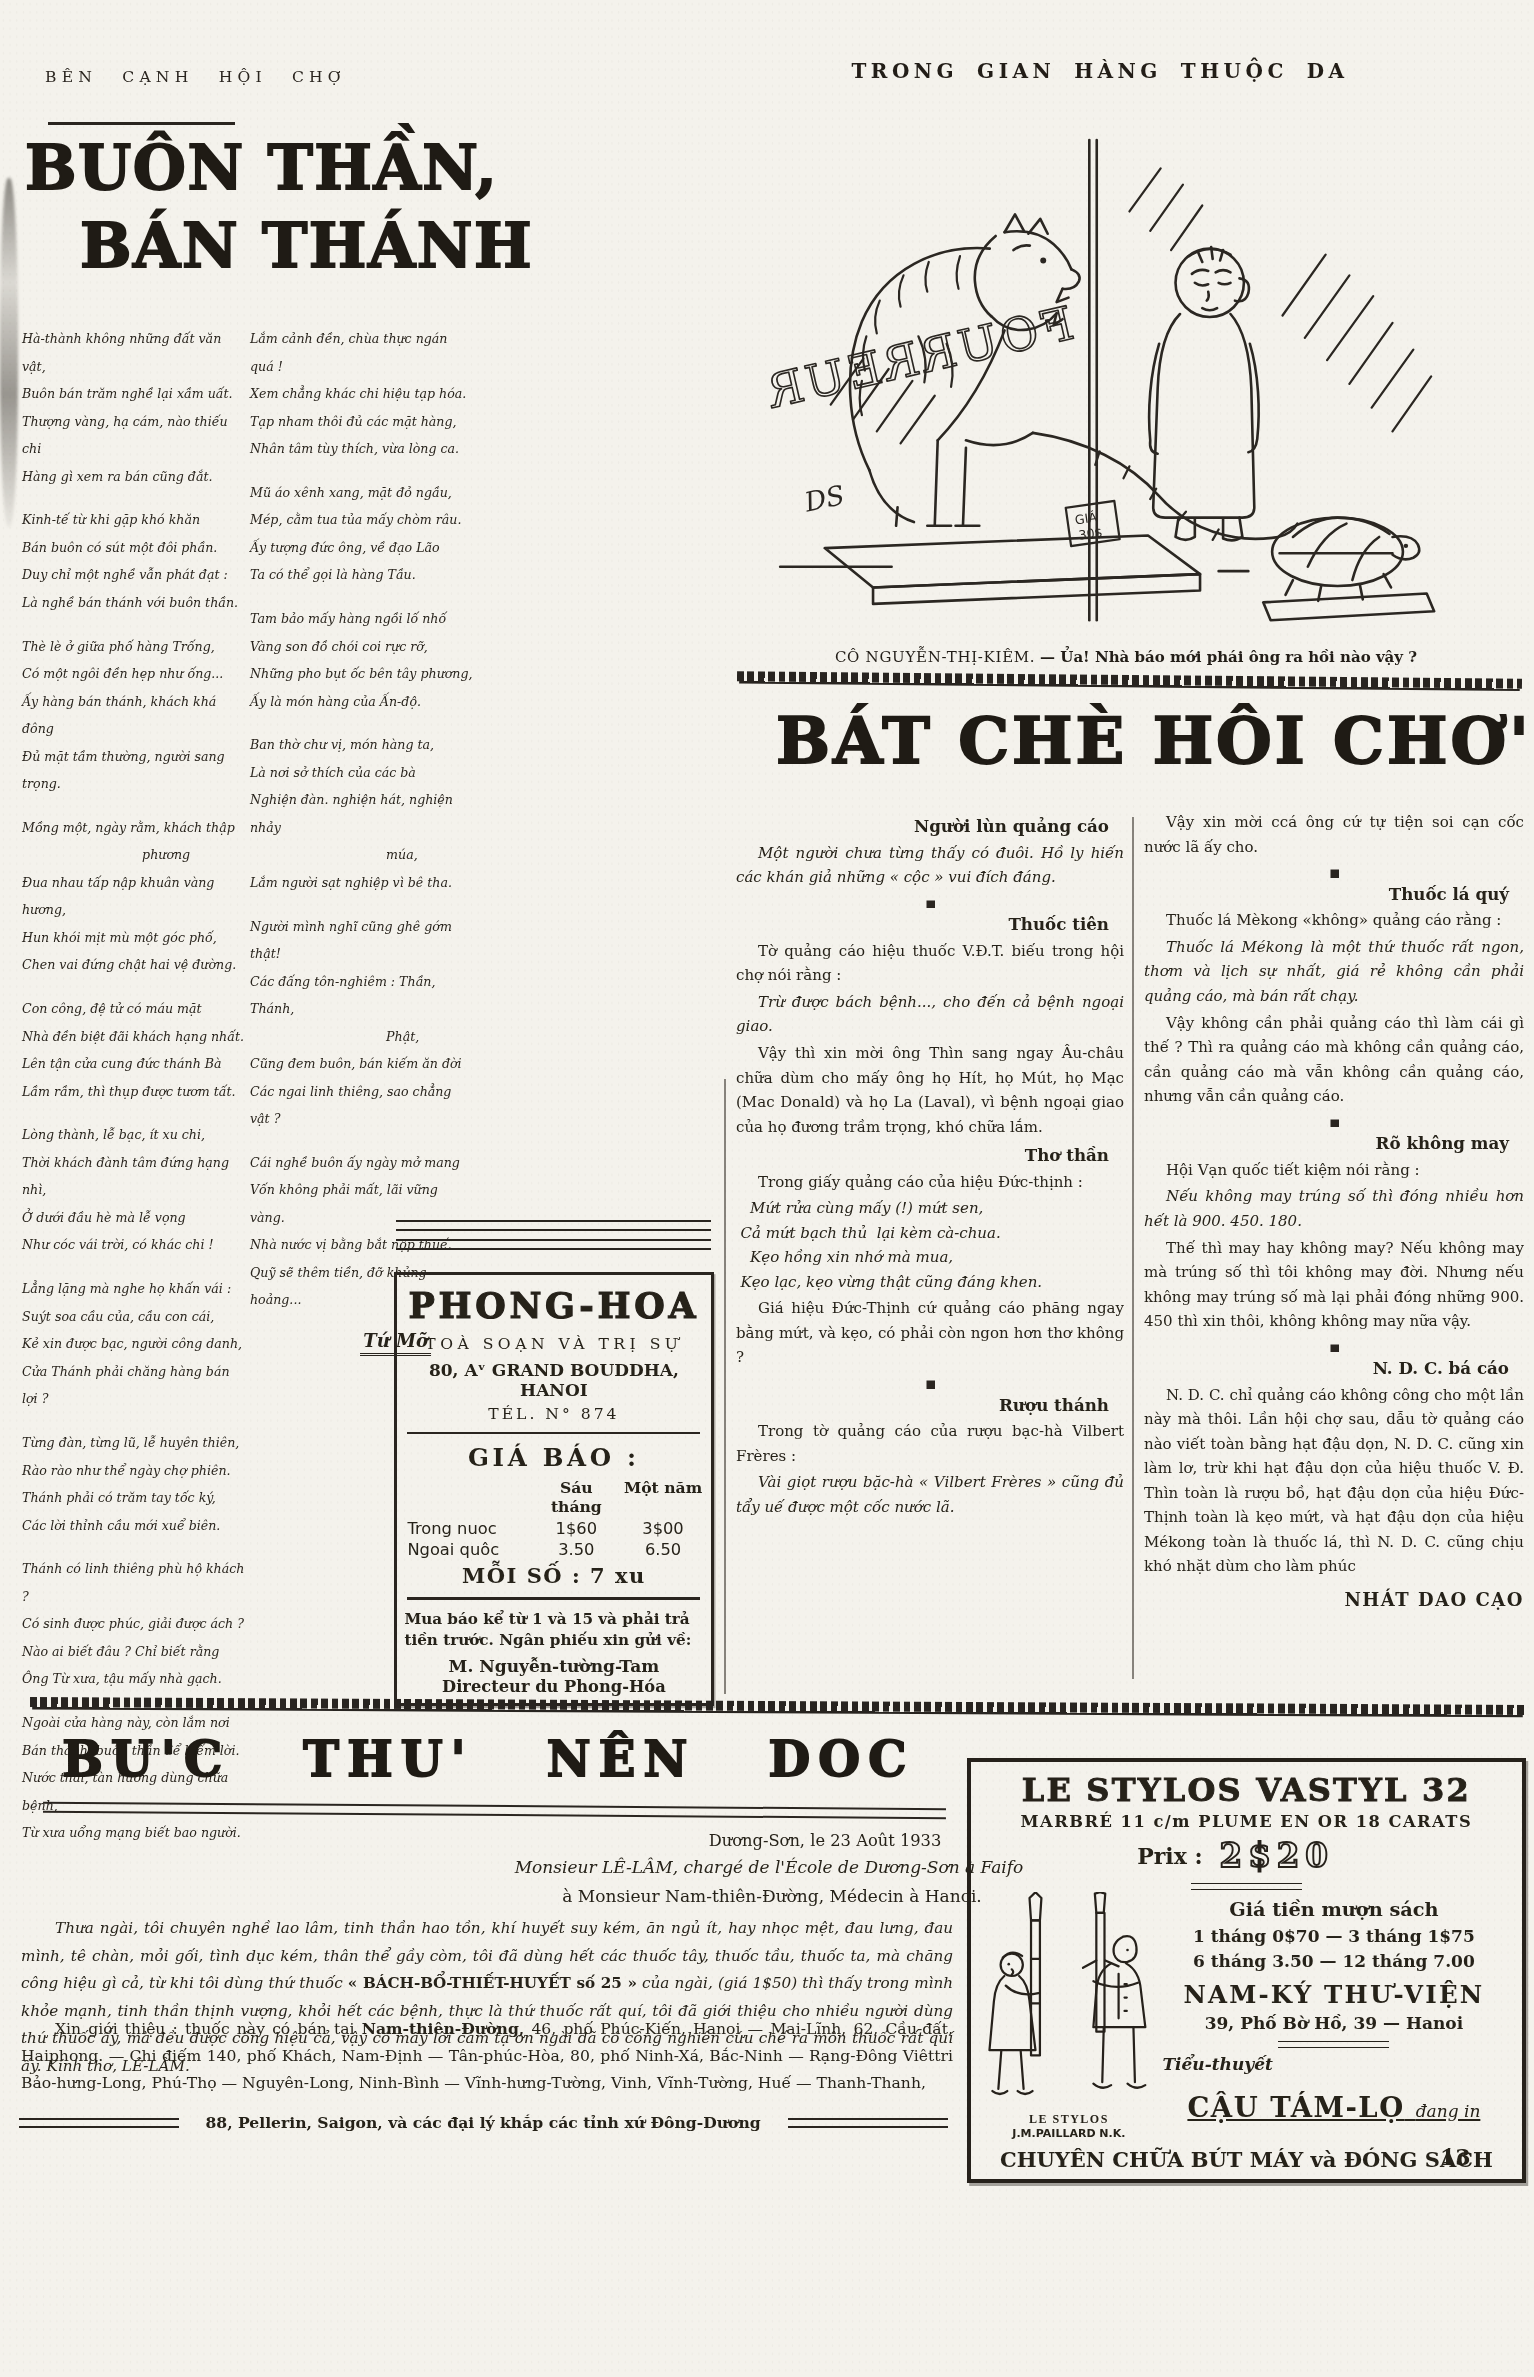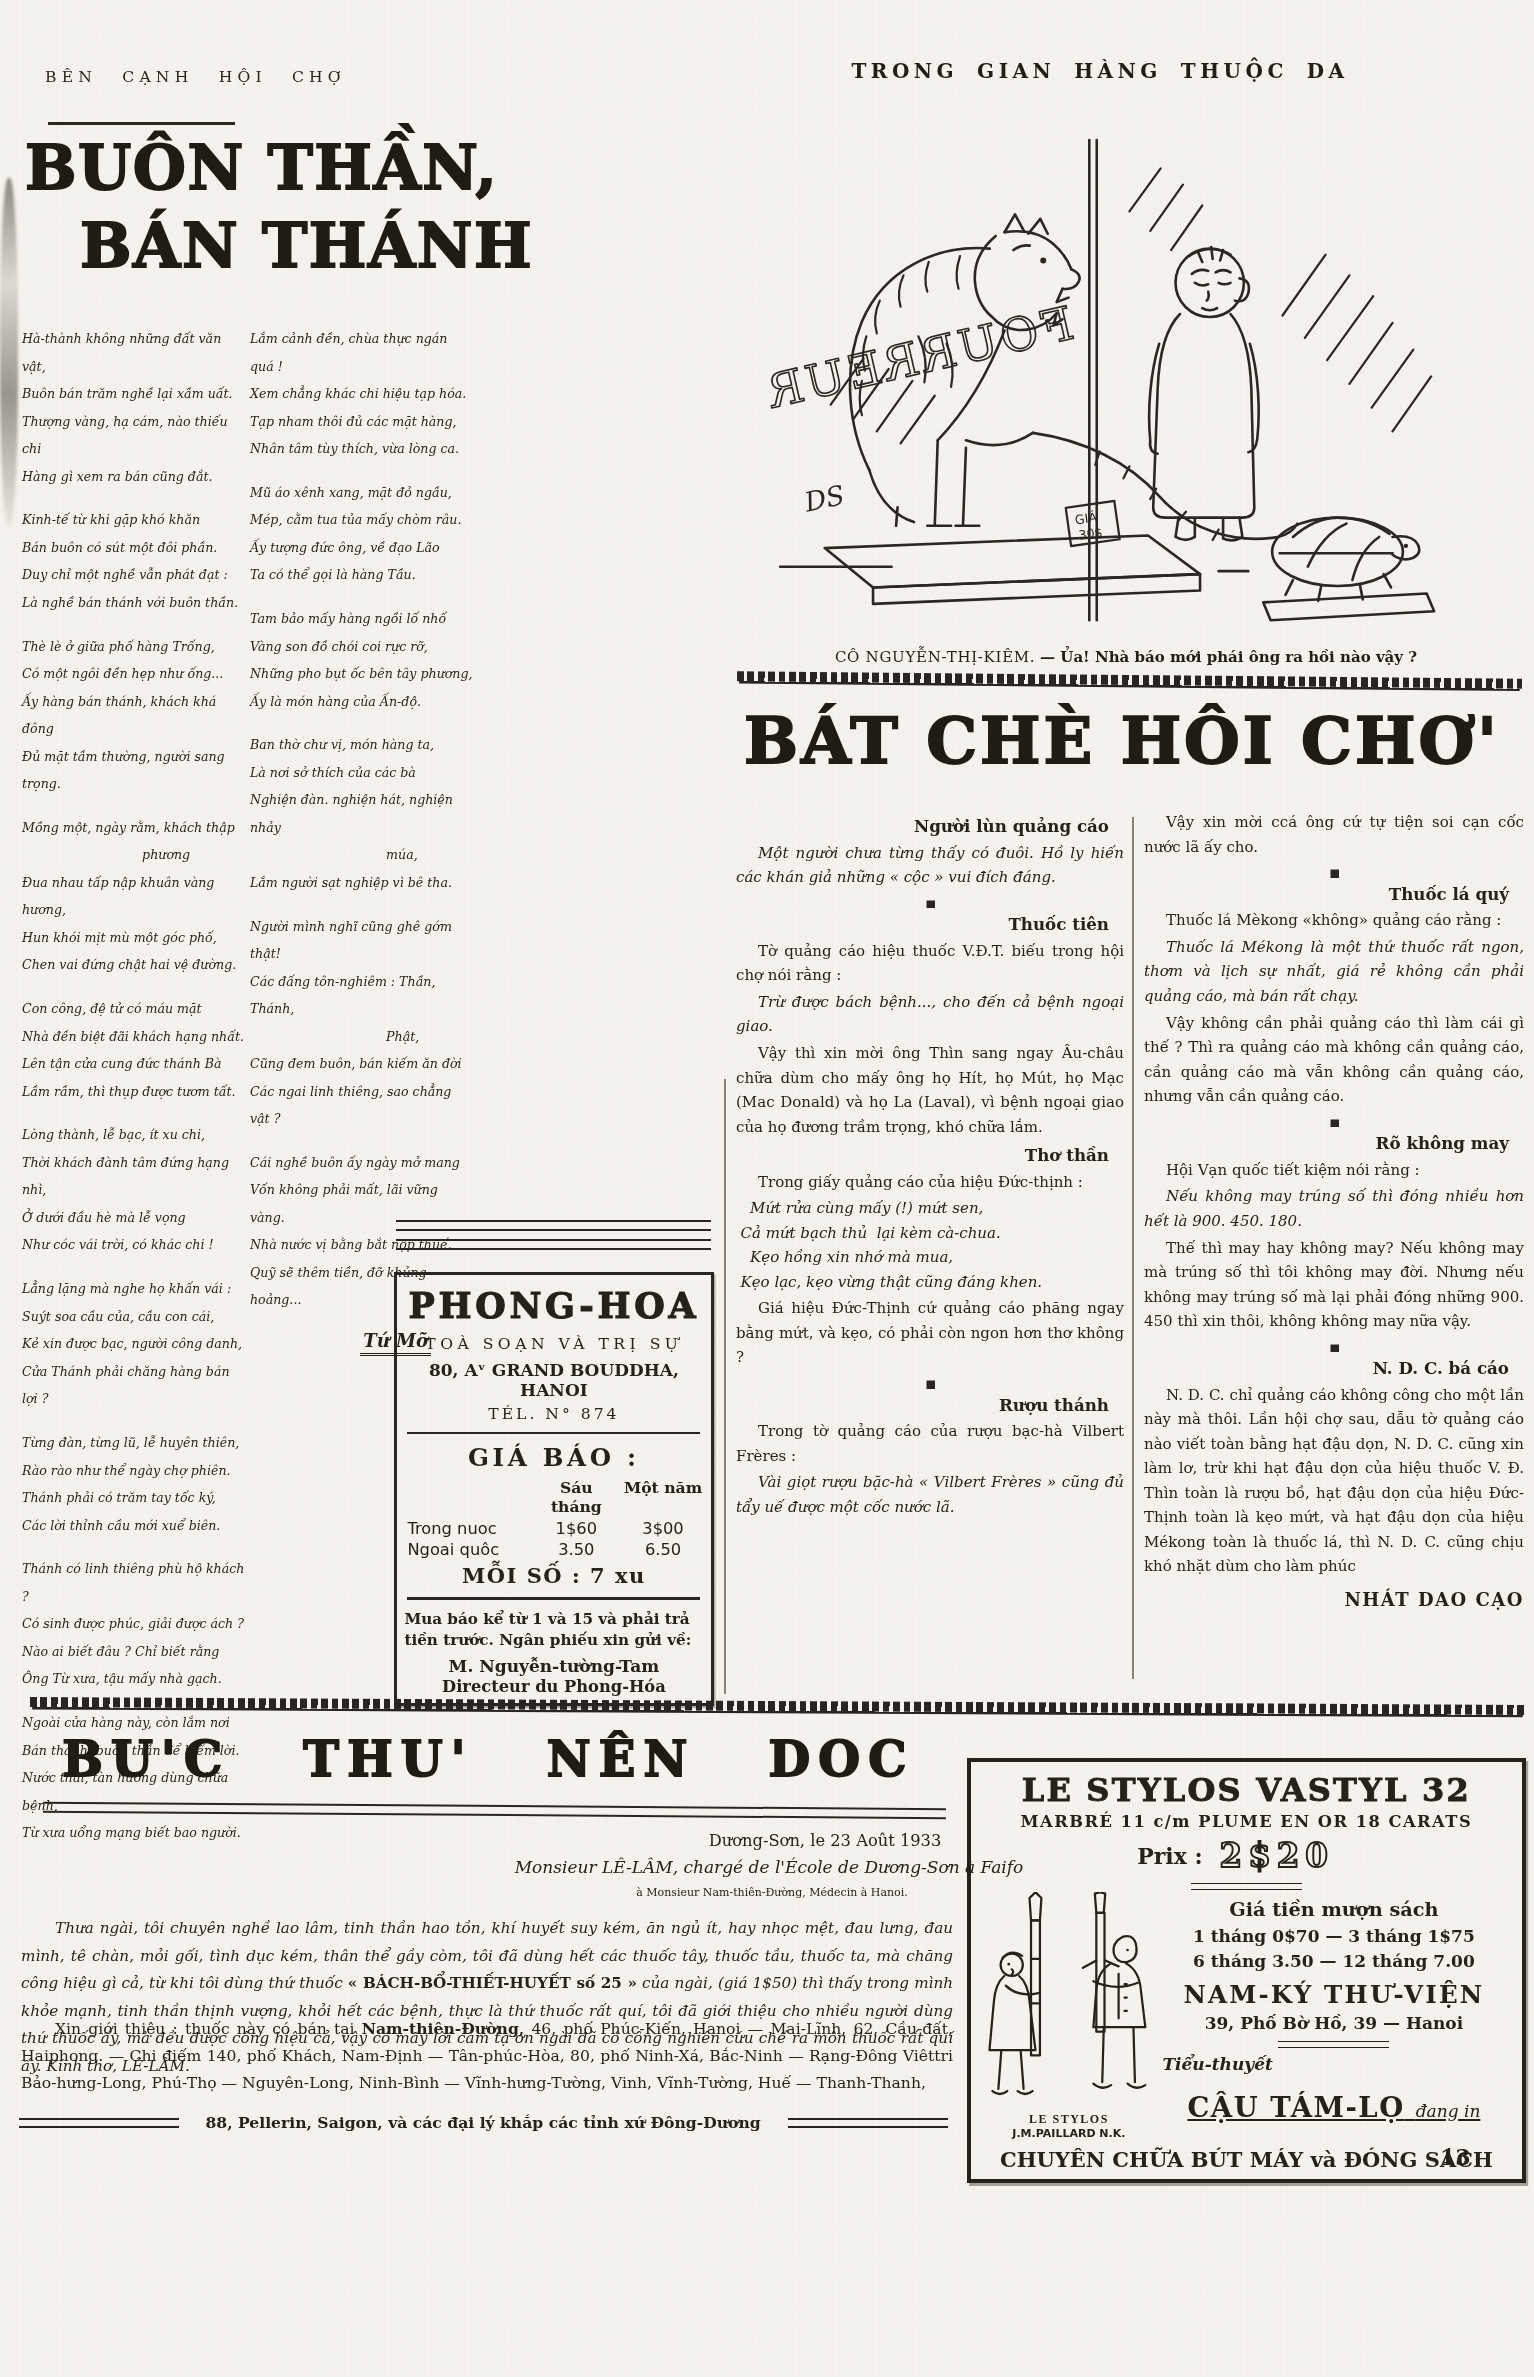--- a/index.html
+++ b/index.html
@@ -253,21 +253,21 @@
       <path d="M50,640 h150 M640,646 h40"></path>
     </g>
   </svg>
 
   <div class="abs caption c" style="left:736px;top:648px;width:780px;">
     <span class="spk">CÔ NGUYỄN-THỊ-KIÊM.</span>
     <b>— Ủa! Nhà báo mới phái ông ra hồi nào vậy ?</b>
   </div>
   <div class="abs chain" style="left:737px;top:675px;width:785px;transform:rotate(0.55deg);"></div>
 
-  <div class="abs headline batche" style="left:744px;top:703px;">BÁT CHÈ HÔI CHƠ'</div>
+  <div class="abs headline batche" style="left:776px;top:703px;">BÁT CHÈ HÔI CHƠ'</div>
 
   <div class="abs article" style="left:736px;top:810px;width:388px;">
     <div class="sec-head">Người lùn quảng cáo</div>
     <p class="italic">Một người chưa từng thấy có đuôi. Hồ ly hiến các khán giả những « cộc » vui đích đáng.</p>
     <div class="sqr"></div>
     <div class="sec-head">Thuốc tiên</div>
     <p>Tờ quảng cáo hiệu thuốc V.Đ.T. biếu trong hội chợ nói rằng :</p>
     <p class="italic">Trừ được bách bệnh..., cho đến cả bệnh ngoại giao.</p>
     <p>Vậy thì xin mời ông Thìn sang ngay Âu-châu chữa dùm cho mấy ông họ Hít, họ Mút, họ Mạc (Mac Donald) và họ La (Laval), vì bệnh ngoại giao của họ đương trầm trọng, khó chữa lắm.</p>
     <div class="sec-head">Thơ thần</div>
@@ -338,21 +338,21 @@
     <div class="ph-dirt">Directeur du Phong-Hóa</div>
   </div>
 
   <div class="abs chain" style="left:30px;top:1701px;width:1495px;transform:rotate(0.3deg);"></div>
 
   <div class="abs headline letter-title c" style="left:37px;top:1731px;width:903px;">BU'C THU' NÊN DOC</div>
   <div class="abs dbl" style="left:43px;top:1805px;width:903px;transform:rotate(0.4deg);"></div>
 
   <div class="abs lh c" style="left:669px;top:1831px;width:312px;">Dương-Sơn, le 23 Août 1933</div>
   <div class="abs lh c" style="left:416px;top:1857px;width:706px;font-style:italic;font-size:17px;">Monsieur LÊ-LÂM, chargé de l'École de Dương-Sơn à Faifo</div>
-  <div class="abs lh c" style="left:475px;top:1886px;width:594px;font-size:11px;text-align:center;">à Monsieur Nam-thiên-Đường, Médecin à Hanoi.</div>
+  <div class="abs lh c" style="left:475px;top:1886px;width:594px;font-size:17px;text-align:center;">à Monsieur Nam-thiên-Đường, Médecin à Hanoi.</div>
 
   <div class="abs letter-body" style="left:21px;top:1915px;width:932px;">
     <span>Thưa ngài, tôi chuyên nghề lao lâm, tinh thần hao tồn, khí huyết suy kém, ăn ngủ ít, hay nhọc mệt, đau lưng, đau mình, tê chàn, mỏi gối, tình dục kém, thân thể gầy còm, tôi đã dùng hết các thuốc tây, thuốc tầu, thuốc ta, mà chăng công hiệu gì cả, từ khi tôi dùng thứ thuốc </span><b style="font-style:normal;">« BÁCH-BỔ-THIẾT-HUYẾT số 25 »</b><span> của ngài, (giá 1$50) thì thấy trong mình khỏe mạnh, tinh thần thịnh vượng, khỏi hết các bệnh, thực là thứ thuốc rất quí, tôi đã giới thiệu cho nhiều người dùng thứ thuốc ấy, mà đều được công hiệu cả, vậy có mấy lời cảm tạ ơn ngài đã có công nghiên cứu chế ra môn thuốc rất quí ấy. Kính thơ, LÊ-LÂM.</span>
   </div>
 
   <div class="abs letter-dist" style="left:21px;top:2015px;width:932px;">
     <span>Xin giới thiệu : thuốc này có bán tại </span><b>Nam-thiên-Đường,</b><span> 46, phố Phúc-Kiến, Hanoi — Mai-Lĩnh, 62, Cầu-đất, Haiphong. — Chi điếm 140, phố Khách, Nam-Định — Tân-phúc-Hòa, 80, phố Ninh-Xá, Bắc-Ninh — Rạng-Đông Viêttri Bảo-hưng-Long, Phú-Thọ — Nguyên-Long, Ninh-Bình — Vĩnh-hưng-Tường, Vinh, Vĩnh-Tường, Huế — Thanh-Thanh,</span>
   </div>
   <div class="abs dist-last" style="left:18.6px;top:2113px;width:929px;">
     <div class="eq"></div>

